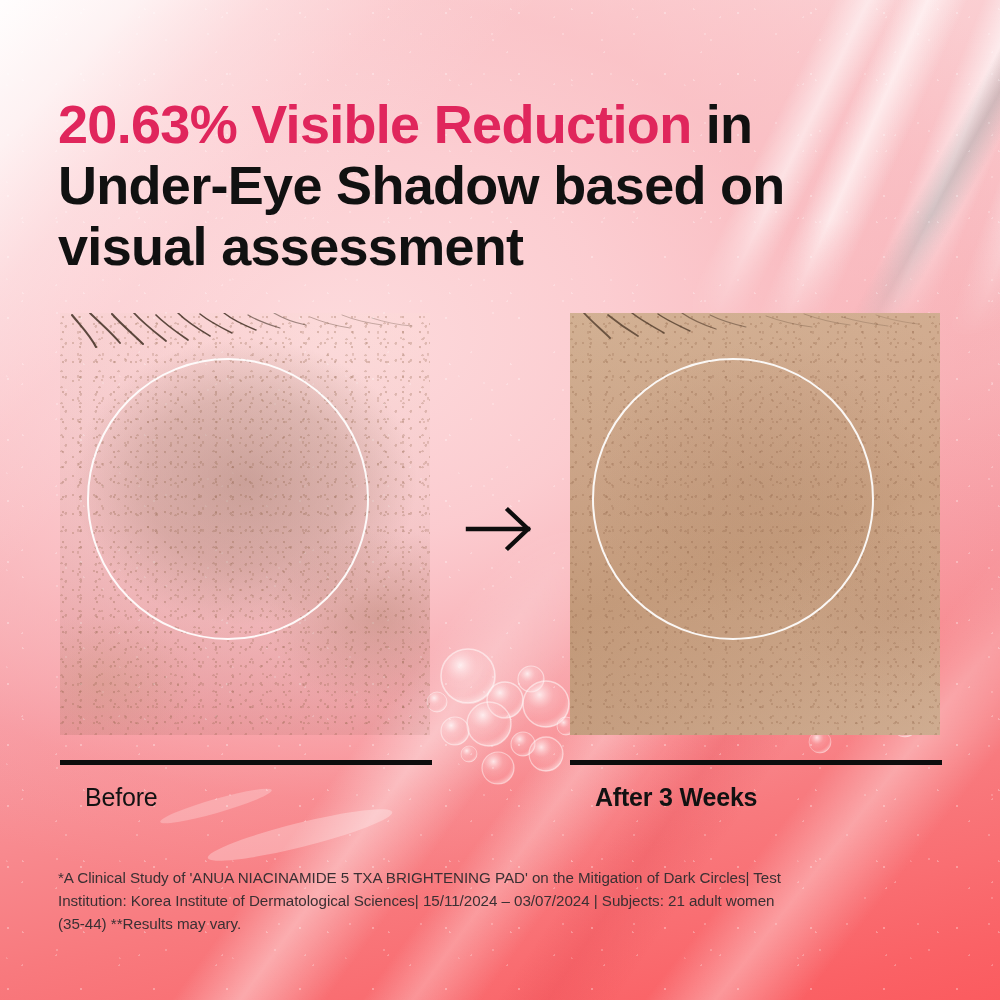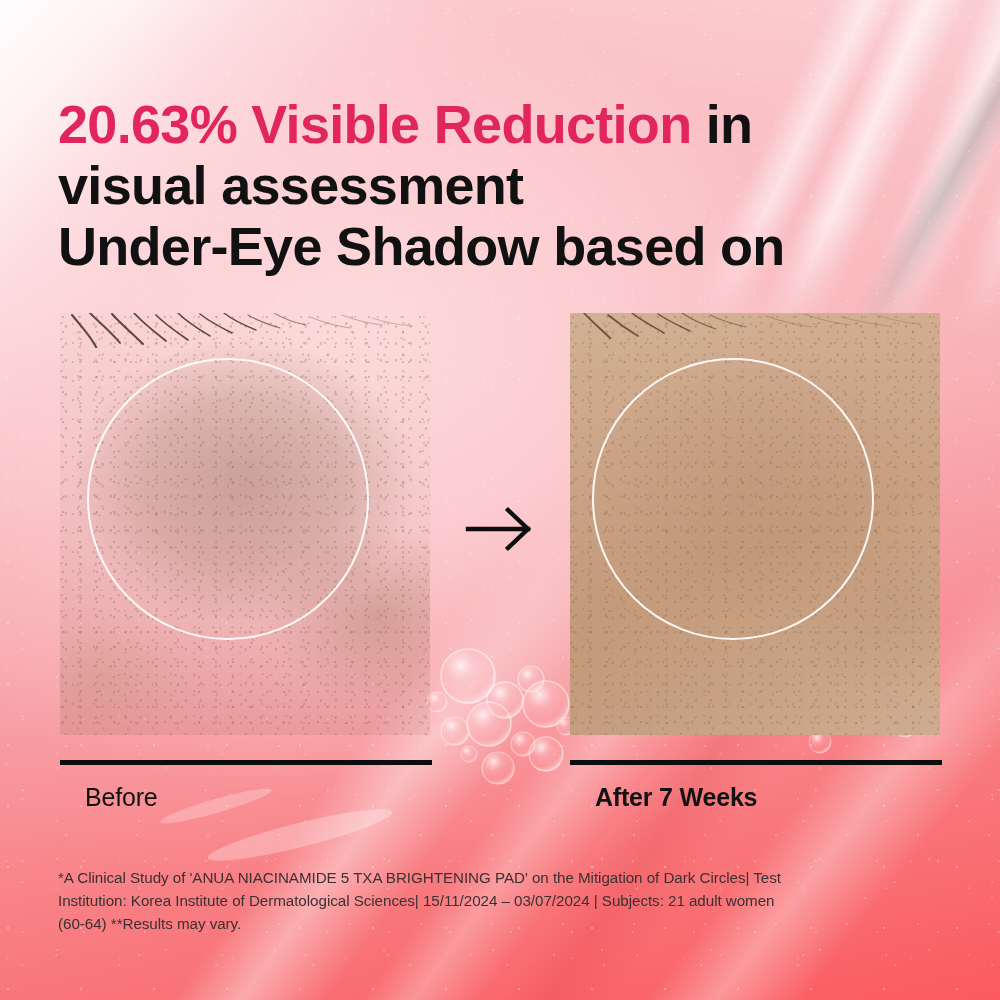--- a/index.html
+++ b/index.html
@@ -295,22 +295,22 @@
         <ellipse cx="300" cy="835" rx="95" ry="12" fill="#ffffff" fill-opacity="0.30" transform="rotate(-14 300 835)"></ellipse>
         <ellipse cx="216" cy="806" rx="58" ry="7" fill="#ffffff" fill-opacity="0.26" transform="rotate(-16 216 806)"></ellipse>
       </g>
     </svg>
   </div>
 
   <div class="bg-layer bg-speckle"></div>
 
   <h1 class="headline">
     <span class="hl-line"><span class="stat">20.63% Visible Reduction</span><span> in</span></span>
+    <span class="hl-line">Under-Eye Shadow based on</span>
     <span class="hl-line">visual assessment</span>
-    <span class="hl-line">Under-Eye Shadow based on</span>
   </h1>
 
   <div class="compare">
 
     <div class="photo photo-before">
       <div class="skin skin-base-before"></div>
       <div class="skin-shade shade-before"></div>
       <div class="skin-pores"></div>
       <div class="skin-hairs">
         <svg viewBox="0 0 370 422" preserveAspectRatio="none" xmlns="http://www.w3.org/2000/svg" aria-hidden="true">
@@ -371,22 +371,22 @@
     </svg>
   </div>
 
   <div class="label-block label-before">
     <div class="rule"></div>
     <div class="label-text regular">Before</div>
   </div>
 
   <div class="label-block label-after">
     <div class="rule"></div>
-    <div class="label-text bold">After 7 Weeks</div>
+    <div class="label-text bold">After 3 Weeks</div>
   </div>
 
   <div class="footnote">
     <span class="fn-line">*A Clinical Study of 'ANUA NIACINAMIDE 5 TXA BRIGHTENING PAD' on the Mitigation of Dark Circles| Test</span>
     <span class="fn-line">Institution: Korea Institute of Dermatological Sciences| 15/11/2024 – 03/07/2024 | Subjects: 21 adult women</span>
-    <span class="fn-line">(60-64)  **Results may vary.</span>
+    <span class="fn-line">(35-44)  **Results may vary.</span>
   </div>
 
 </div>
 
 </body></html>

